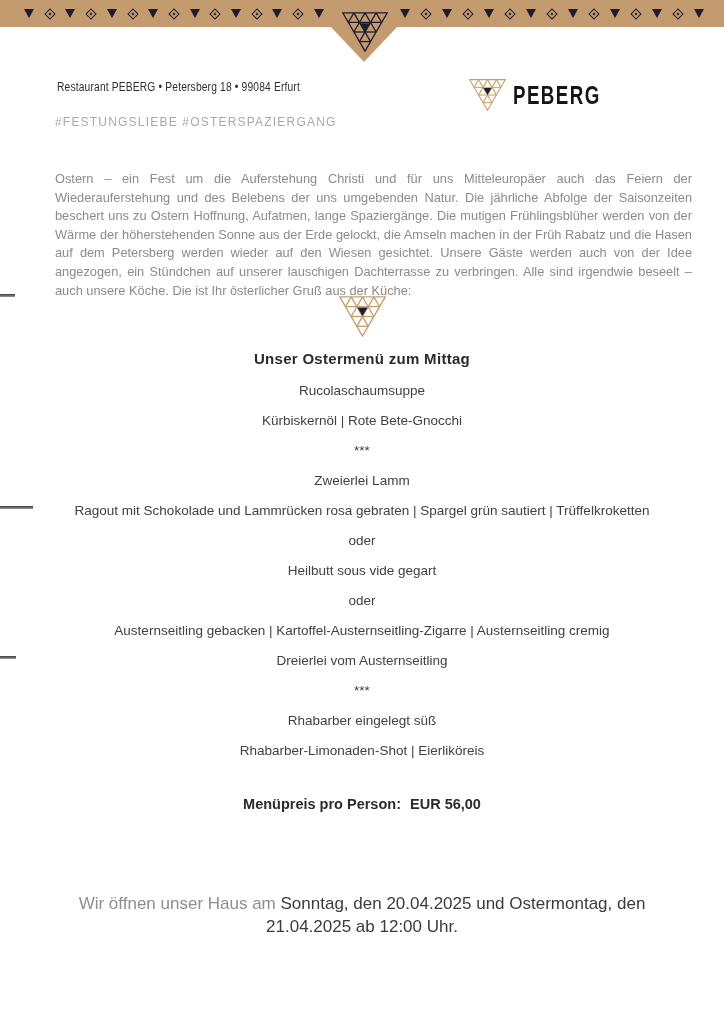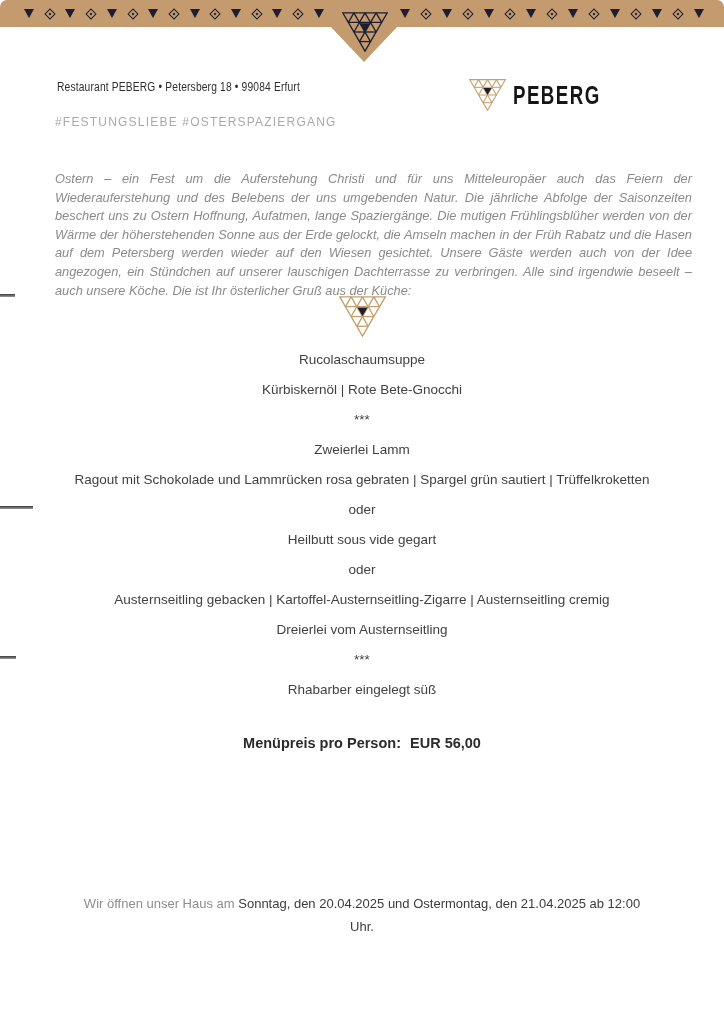--- a/index.html
+++ b/index.html
@@ -6,21 +6,21 @@
     --tan:#c49b6f;
     --navy:#1d1c30;
     --gold:#c5a06c;
     --ink:#2b2b2b;
     --menu-ink:#414141;
     --soft:#8b8b8b;
   }
   *{margin:0;padding:0;box-sizing:border-box;}
   html,body{background:#fff;}
   body{font-family:"Liberation Sans","DejaVu Sans",sans-serif;}
-  .page{position:relative;width:724px;height:1024px;background:#fff;overflow:hidden;border-radius:7px;}
+  .page{position:relative;width:724px;height:1024px;background:#fff;overflow:hidden;}
 
   
   .band{position:absolute;top:0;left:0;width:724px;height:27px;background:var(--tan);}
   .band-row{position:absolute;top:0;height:27px;display:flex;align-items:center;justify-content:space-between;}
   .band-left{left:24px;width:300px;}
   .band-right{left:400px;width:304px;}
   .tri{width:0;height:0;border-left:5px solid transparent;border-right:5px solid transparent;border-top:9px solid var(--navy);}
   .dia{position:relative;width:8px;height:8px;border:1px solid var(--navy);transform:rotate(45deg);}
   .dia::after{content:"";position:absolute;inset:2px;background:var(--navy);}
   .pennant{position:absolute;top:26px;left:330px;width:0;height:0;
@@ -36,37 +36,37 @@
   
   .address{position:absolute;left:57px;top:80px;font-size:12.5px;color:#2f2f2f;
            transform:scaleX(.82);transform-origin:left center;white-space:nowrap;letter-spacing:.2px;}
   .hashtags{position:absolute;left:55px;top:115px;font-size:12px;letter-spacing:1.2px;color:#a9a9a9;white-space:nowrap;}
   .brand{position:absolute;left:469px;top:79px;display:flex;align-items:center;gap:7px;}
   .brand-icon{width:37px;height:32px;color:var(--gold);flex:none;}
   .brand-text{font-size:26px;font-weight:700;letter-spacing:2px;color:#151515;
               transform:scaleX(.72);transform-origin:left center;white-space:nowrap;}
 
   
-  .intro{position:absolute;left:55px;top:170px;width:637px;font-style:italic;
+  .intro{position:absolute;left:55px;top:170px;width:637px;
          font-size:12.8px;line-height:18.6px;color:var(--soft);text-align:justify;}
 
   
   .ornament{position:absolute;left:339px;top:296px;width:47px;height:41px;color:var(--gold);}
 
   
   .menu{position:absolute;left:72px;top:350px;width:580px;text-align:center;
         color:var(--menu-ink);font-size:13.5px;}
   .menu-title{font-size:15px;font-weight:700;color:var(--ink);letter-spacing:.3px;margin-bottom:14px;}
   .menu-line{line-height:19px;margin-bottom:11px;}
   .price{margin-top:36px;font-size:14.5px;font-weight:700;color:var(--ink);}
   .price .val{margin-left:9px;}
 
   
   .footer{position:absolute;left:72px;top:893px;width:580px;text-align:center;
-          font-size:13px;line-height:22.5px;}
+          font-size:17px;line-height:22.5px;}
   .footer .pre{color:#8e8e8e;}
   .footer .emph{color:#3b3b3b;}
 </style>
 </head>
 <body>
 
 <svg width="0" height="0" style="position:absolute" aria-hidden="true">
   <symbol id="trilogo" viewBox="0 0 60 52">
     <g fill="none" stroke="currentColor" stroke-width="1.7">
       <polygon points="1,1 59,1 30,51"></polygon>
@@ -140,32 +140,34 @@
     <span class="brand-text">PEBERG</span>
   </div>
 
   <p class="intro">Ostern – ein Fest um die Auferstehung Christi und für uns Mitteleuropäer auch das Feiern der Wiederauferstehung und des Belebens der uns umgebenden Natur. Die jährliche Abfolge der Saisonzeiten beschert uns zu Ostern Hoffnung, Aufatmen, lange Spaziergänge. Die mutigen Frühlingsblüher werden von der Wärme der höherstehenden Sonne aus der Erde gelockt, die Amseln machen in der Früh Rabatz und die Hasen auf dem Petersberg werden wieder auf den Wiesen gesichtet. Unsere Gäste werden auch von der Idee angezogen, ein Stündchen auf unserer lauschigen Dachterrasse zu verbringen. Alle sind irgendwie beseelt – auch unsere Köche. Die ist Ihr österlicher Gruß aus der Küche:</p>
 
   <svg class="ornament">
       <use href="#trilogo"></use>
     </svg>
 
   <div class="menu">
+    <div class="menu-title">Unser Ostermenü zum Mittag</div>
     <div class="menu-line">Rucolaschaumsuppe</div>
     <div class="menu-line">Kürbiskernöl | Rote Bete-Gnocchi</div>
     <div class="menu-line">***</div>
     <div class="menu-line">Zweierlei Lamm</div>
     <div class="menu-line">Ragout mit Schokolade und Lammrücken rosa gebraten | Spargel grün sautiert | Trüffelkroketten</div>
     <div class="menu-line">oder</div>
     <div class="menu-line">Heilbutt sous vide gegart</div>
     <div class="menu-line">oder</div>
     <div class="menu-line">Austernseitling gebacken | Kartoffel-Austernseitling-Zigarre | Austernseitling cremig</div>
     <div class="menu-line">Dreierlei vom Austernseitling</div>
     <div class="menu-line">***</div>
     <div class="menu-line">Rhabarber eingelegt süß</div>
+    <div class="menu-line">Rhabarber-Limonaden-Shot | Eierliköreis</div>
     <div class="price">
       <span>Menüpreis pro Person:</span><span class="val">EUR 56,00</span>
     </div>
   </div>
 
   <p class="footer">
     <span class="pre">Wir öffnen unser Haus am </span><span class="emph">Sonntag, den 20.04.2025 und Ostermontag, den 21.04.2025 ab 12:00 Uhr.</span>
   </p>
 
 </div>

